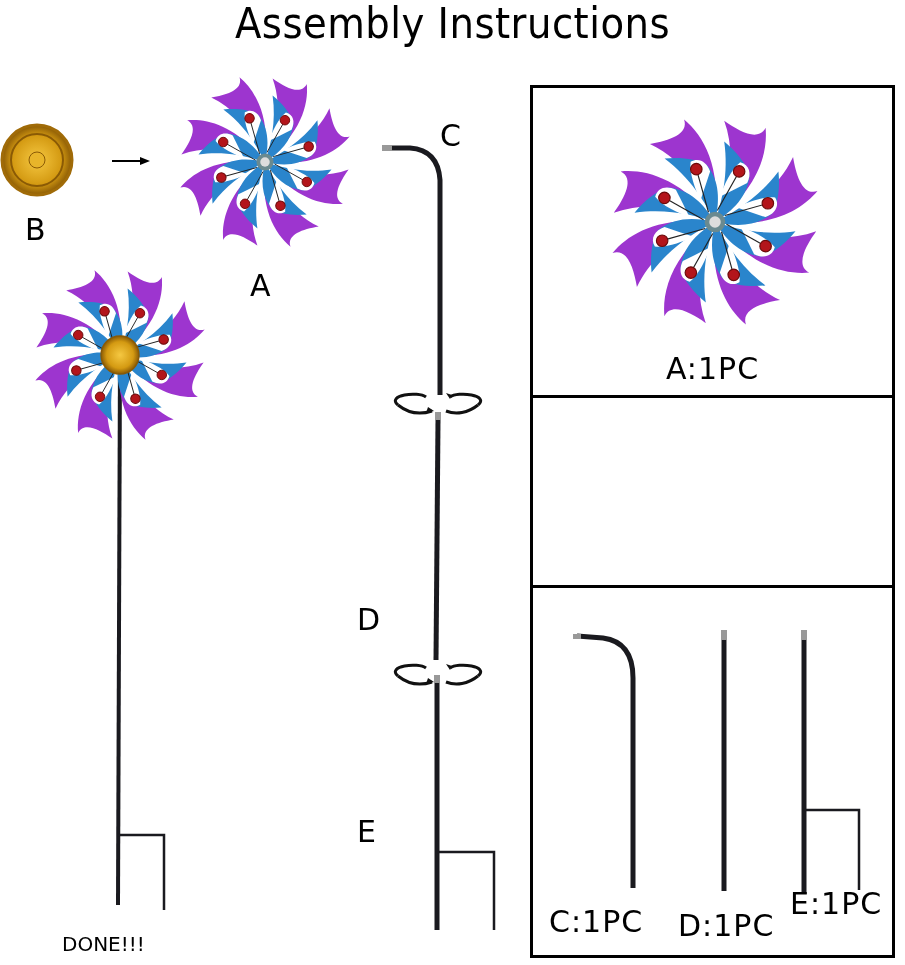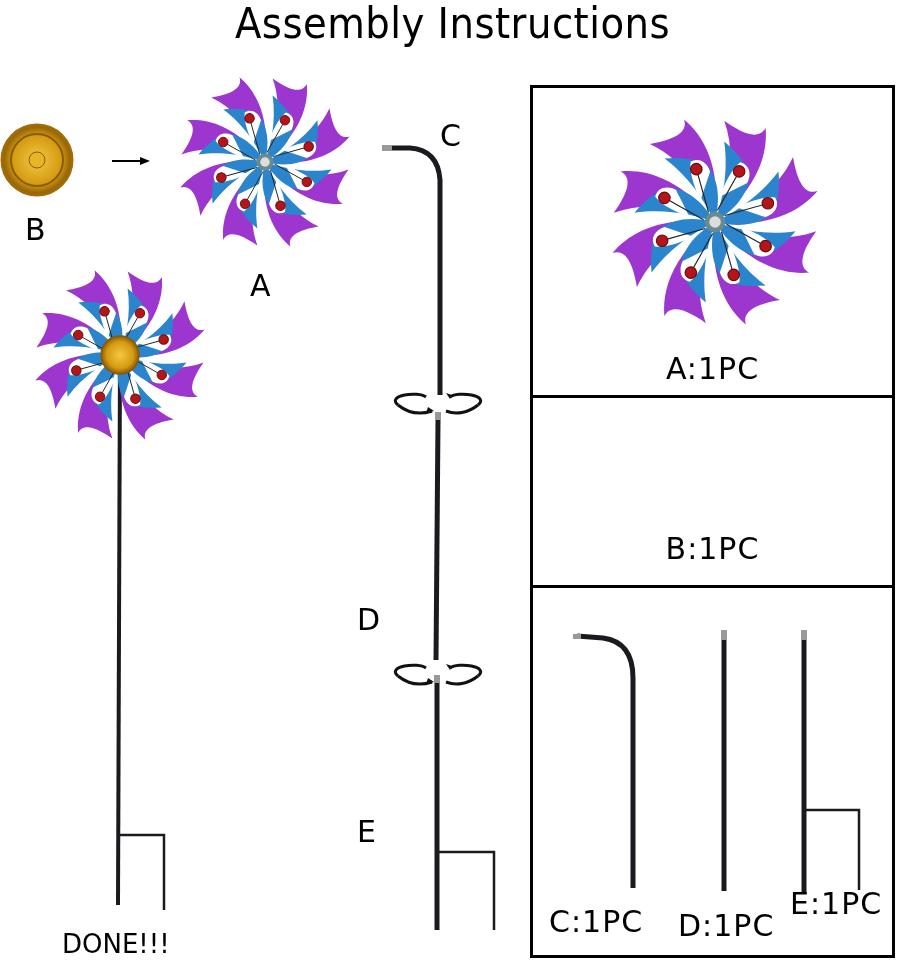--- a/index.html
+++ b/index.html
@@ -82,21 +82,21 @@
 <div class="abs label" style="left:250px;top:270px">A</div>
 
 <svg style="left:30px;top:265px" width="180" height="660">
   <line x1="90" y1="90" x2="88" y2="640" stroke="#1a1a1f" stroke-width="4"></line>
   <path d="M88,570 L134,570 L134,645" fill="none" stroke="#1a1a1f" stroke-width="2.5"></path>
   <g transform="translate(90,90) scale(0.95)">
     <use href="#flower"></use>
     <circle r="20" fill="url(#goldGrad)" stroke="#8a5a05" stroke-width="1.5"></circle>
   </g>
 </svg>
-<div class="abs label" style="left:62px;top:928px;font-size:26px">DONE!!!</div>
+<div class="abs label" style="left:62px;top:928px;font-size:20px">DONE!!!</div>
 
 <svg style="left:380px;top:140px" width="140" height="800">
 
   <path d="M6,8 L30,8 Q58,10 60,40 L60,255" fill="none" stroke="#1a1a1f" stroke-width="5"></path>
   <rect x="2" y="5" width="10" height="6" fill="#999"></rect>
 
   <g transform="translate(58,265)">
       <use href="#twist"></use>
     </g>
   <rect x="55" y="272" width="6" height="8" fill="#999"></rect>
@@ -120,21 +120,20 @@
 
   <svg style="left:72px;top:24px" width="220" height="220">
     <g transform="translate(110,110) scale(1.15)">
       <use href="#flower"></use>
       <circle r="9" fill="#6a8a90"></circle>
         <circle r="5" fill="#ddd"></circle>
     </g>
   </svg>
   <div class="abs count" style="left:0;width:100%;text-align:center;top:265px">A:1PC</div>
 
-  <div class="abs count" style="left:0;width:100%;text-align:center;top:445px">B:1PC</div>
 
   <svg style="left:0;top:500px" width="360" height="310">
 
     <path d="M44,48 L70,50 Q100,54 100,90 L100,300" fill="none" stroke="#1a1a1f" stroke-width="5"></path>
     <rect x="40" y="46" width="8" height="5" fill="#999"></rect>
 
     <line x1="191" y1="50" x2="191" y2="303" stroke="#1a1a1f" stroke-width="5"></line>
     <rect x="188" y="42" width="6" height="10" fill="#999"></rect>
 
     <line x1="271" y1="50" x2="271" y2="306" stroke="#1a1a1f" stroke-width="5"></line>

